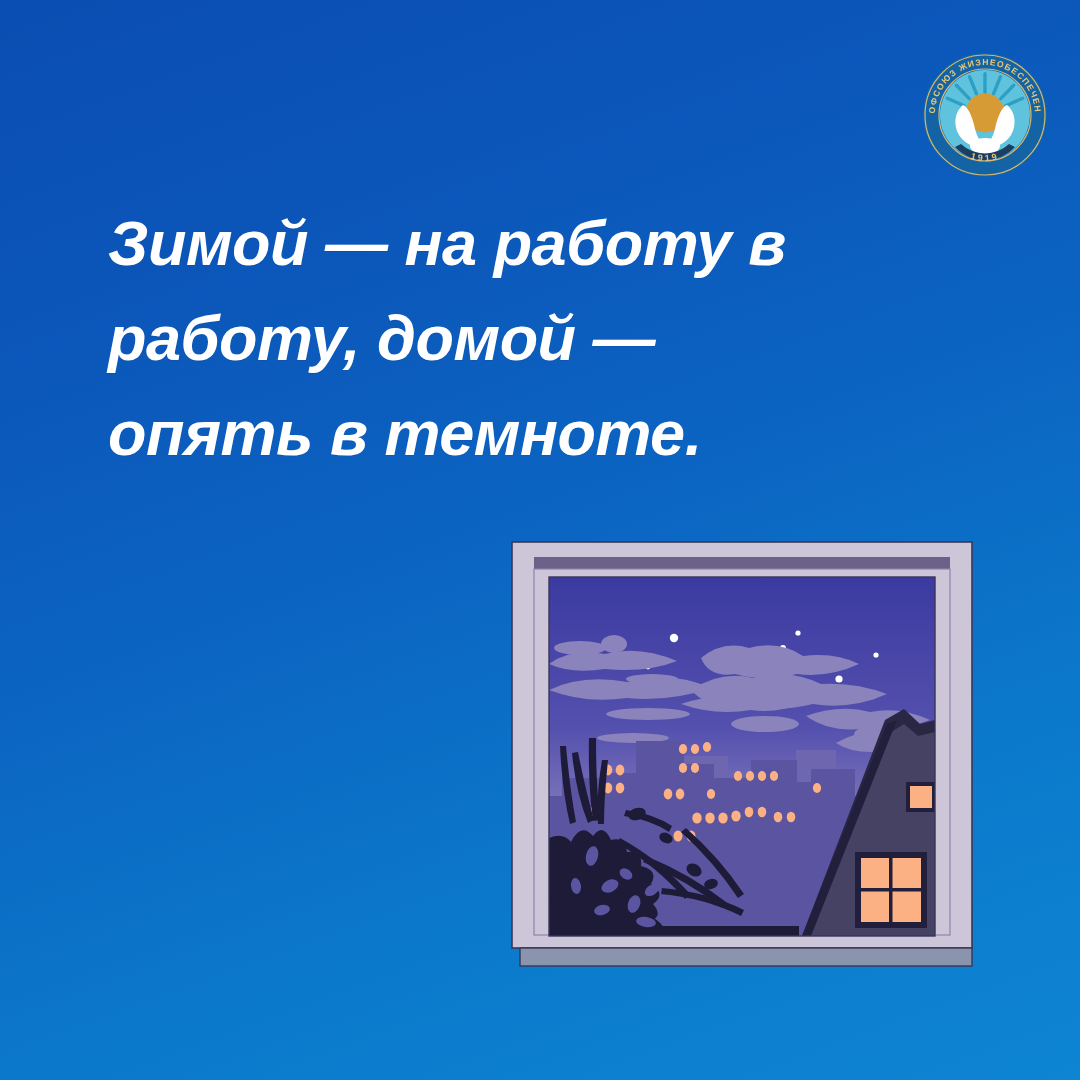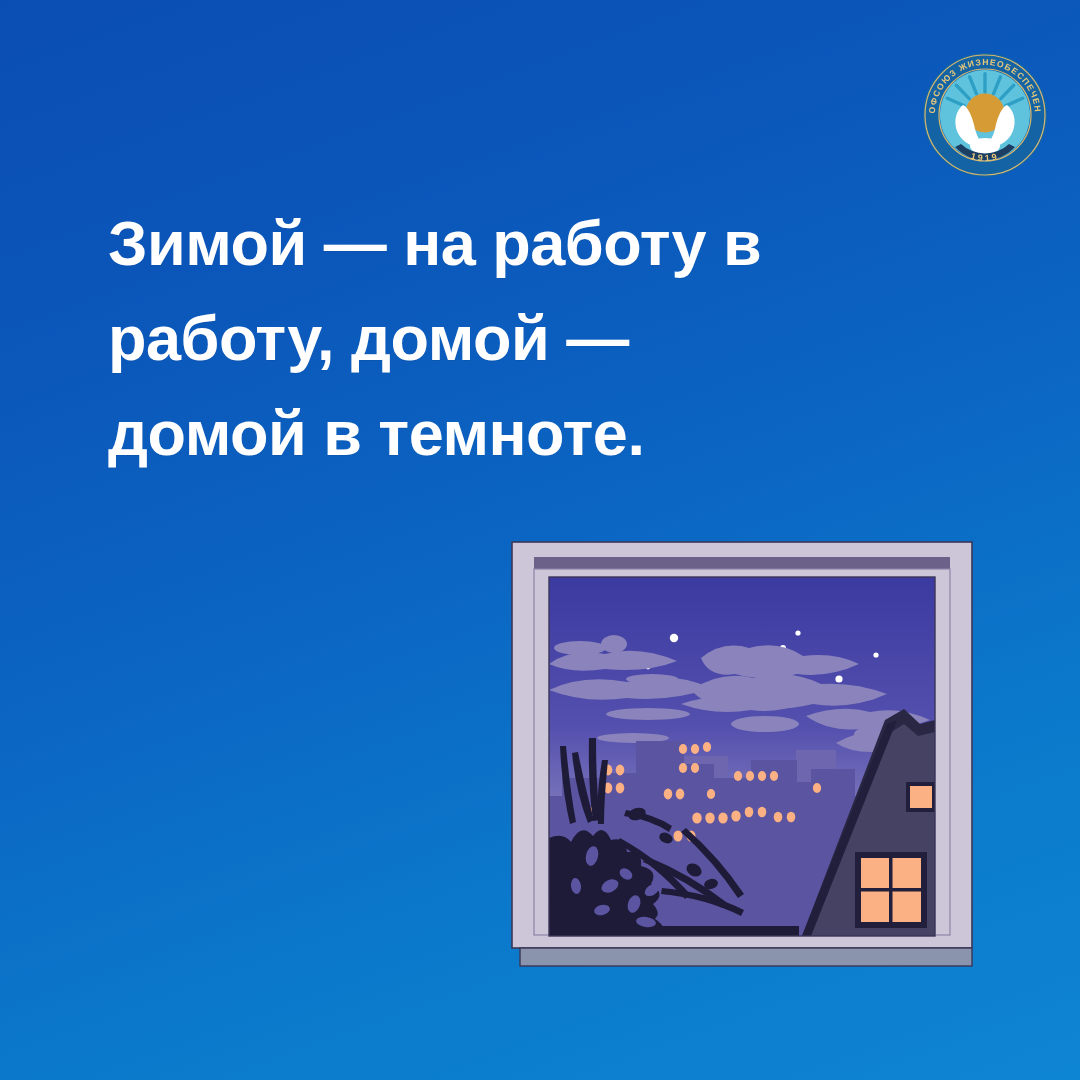--- a/index.html
+++ b/index.html
@@ -30,20 +30,21 @@
   #headline {
     position:absolute;
     left:108px; top:196px;
     width:830px;
     color:#FFFFFF;
     font-weight:700;
     font-size:63px;
     line-height:95px;
     letter-spacing:-0.5px;
     text-shadow:0 1px 0 rgba(0,0,0,.06);
+    font-style:italic;
   }
   #headline .ln { display:block; white-space:nowrap; }
 
   
   #window-illustration {
     position:absolute;
     left:506px; top:538px;
     width:472px; height:440px;
   }
   #window-illustration svg { display:block; width:472px; height:440px; }
@@ -93,21 +94,21 @@
 
       <text font-size="8.6" font-weight="700" fill="#E8C77A" letter-spacing="1.15" font-family="'Liberation Sans', sans-serif">
         <textPath href="#ringPathTop" startOffset="50%" text-anchor="middle">ПРОФСОЮЗ ЖИЗНЕОБЕСПЕЧЕНИЯ</textPath>
       </text>
     </svg>
   </div>
 
   <h1 id="headline">
     <span class="ln">Зимой — на работу в</span>
     <span class="ln">работу, домой —</span>
-    <span class="ln">домой в темноте.</span>
+    <span class="ln">опять в темноте.</span>
   </h1>
 
   <div id="window-illustration">
     <svg viewBox="0 0 472 440" xmlns="http://www.w3.org/2000/svg">
       <defs>
         <linearGradient id="skyGrad" x1="0" y1="0" x2="0" y2="1">
           <stop offset="0%" stop-color="#3B3AA0"></stop>
           <stop offset="42%" stop-color="#5450AE"></stop>
           <stop offset="72%" stop-color="#8983BE"></stop>
           <stop offset="100%" stop-color="#A49CCC"></stop>

